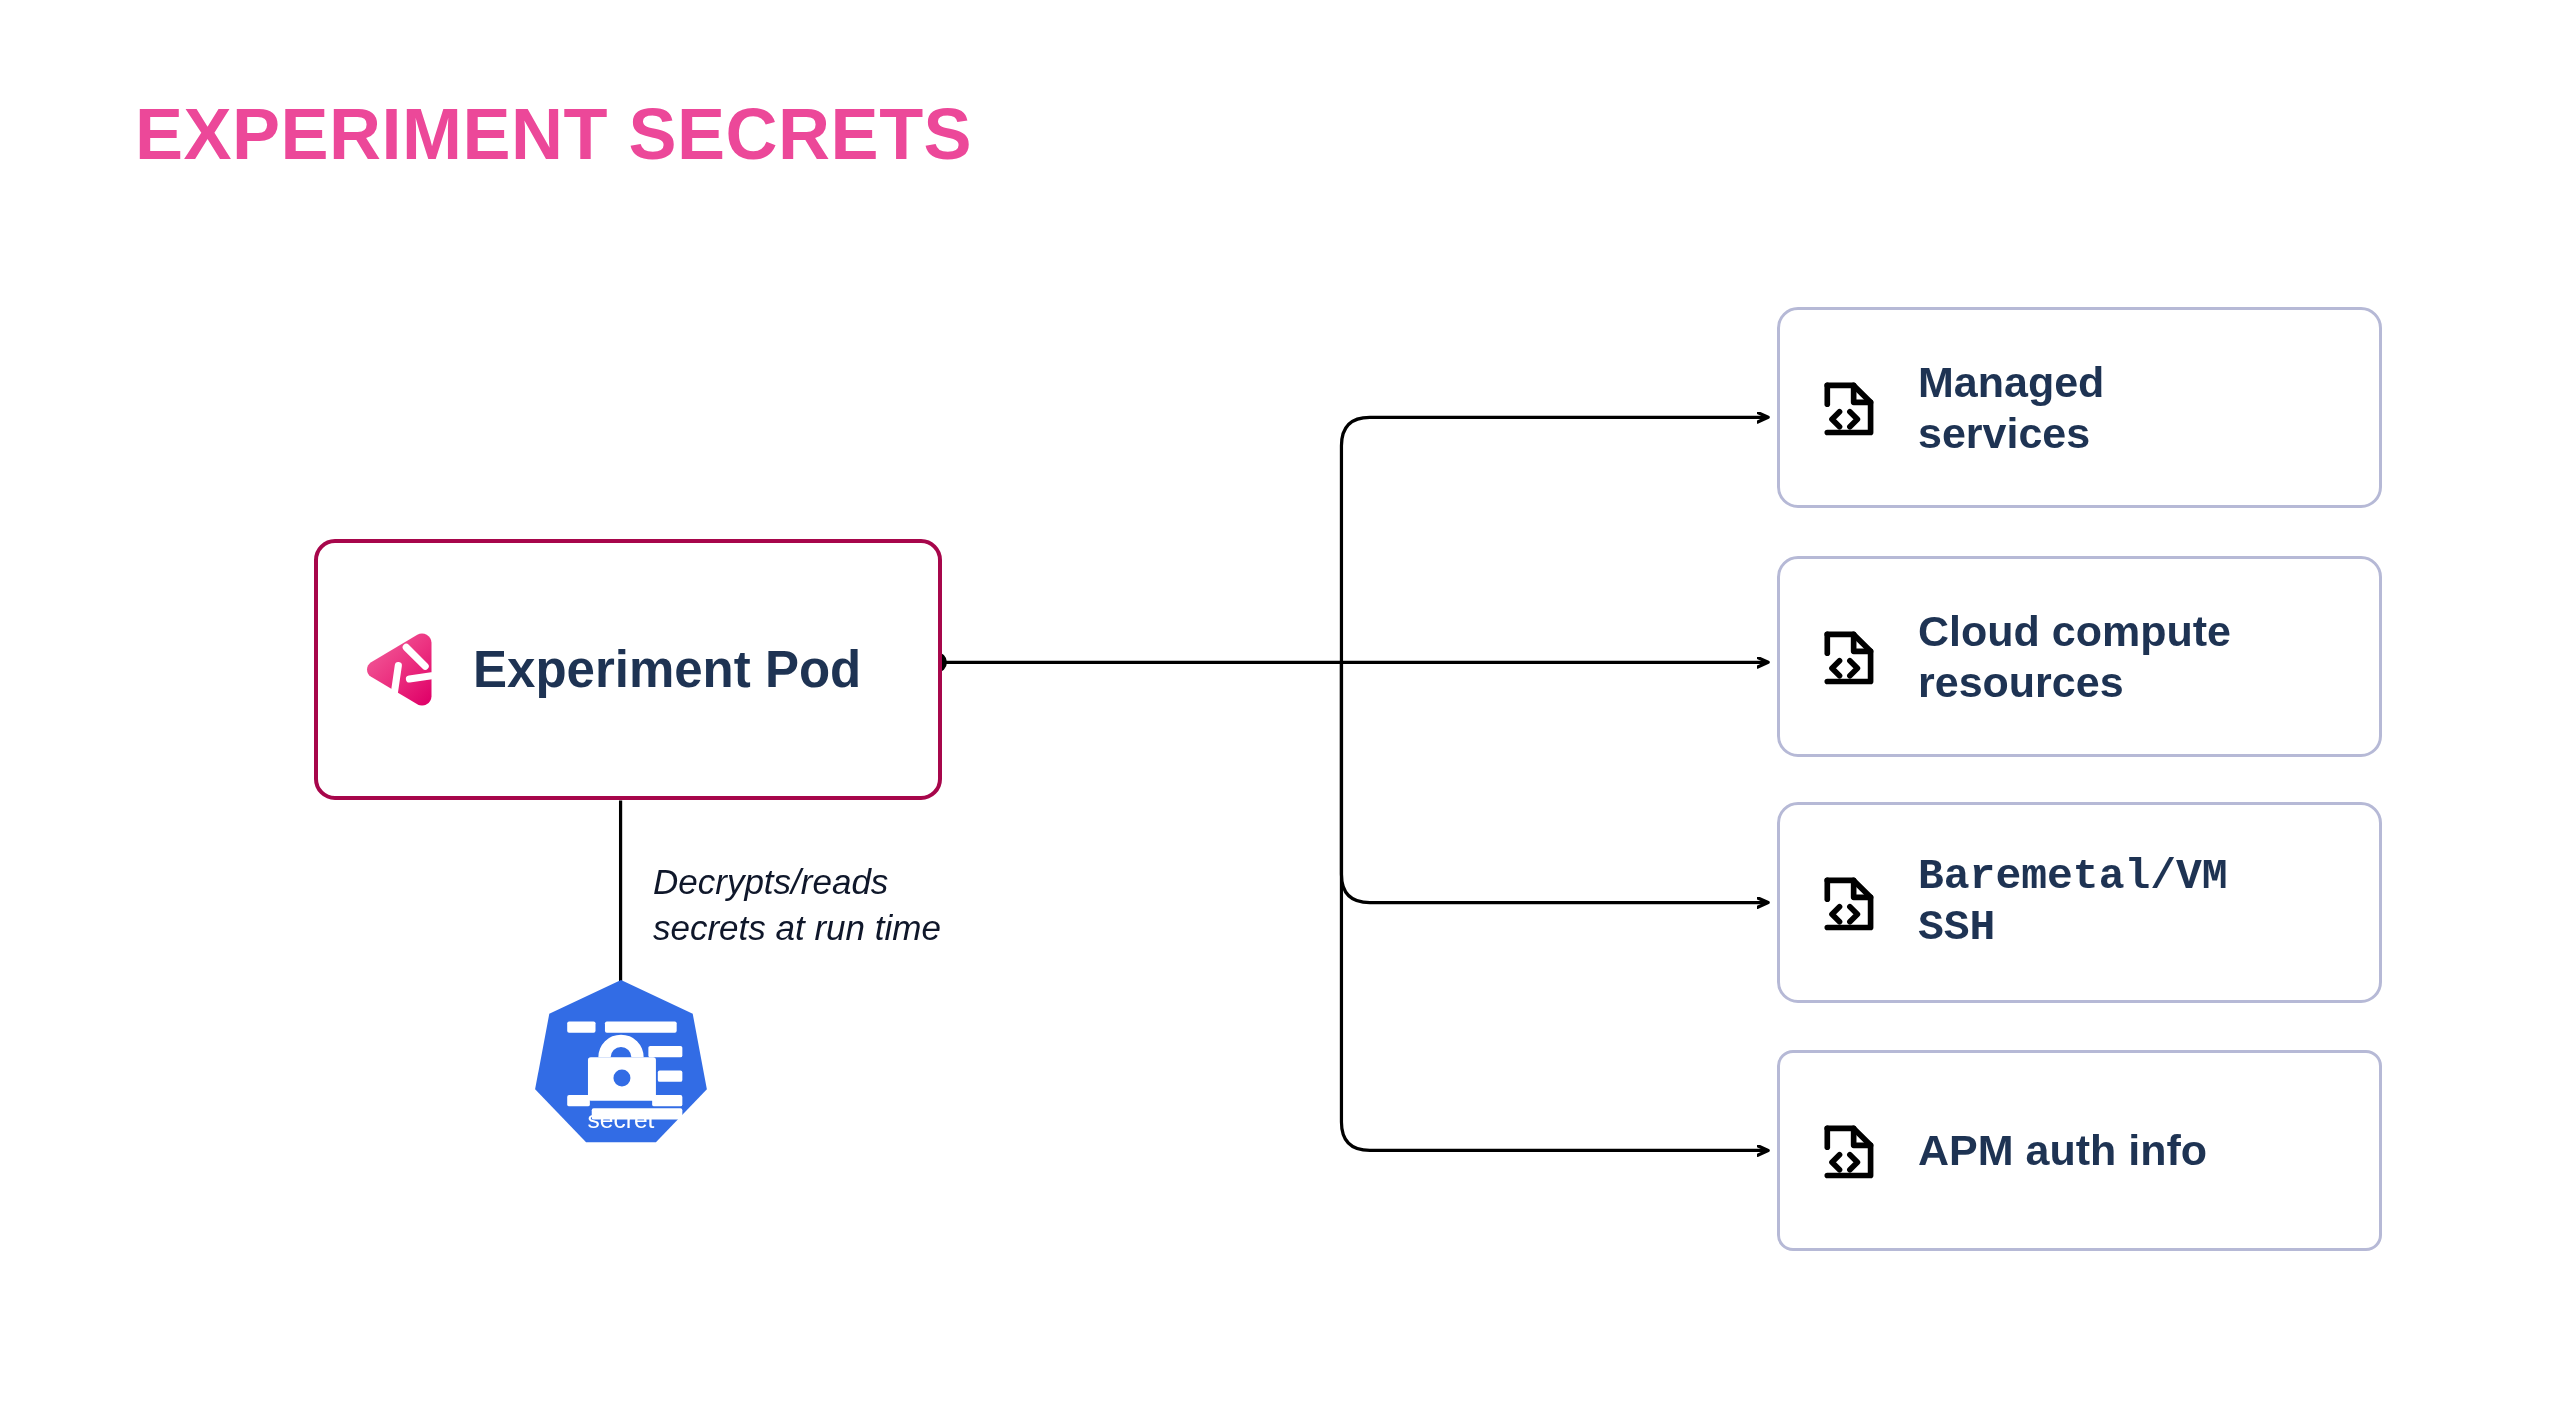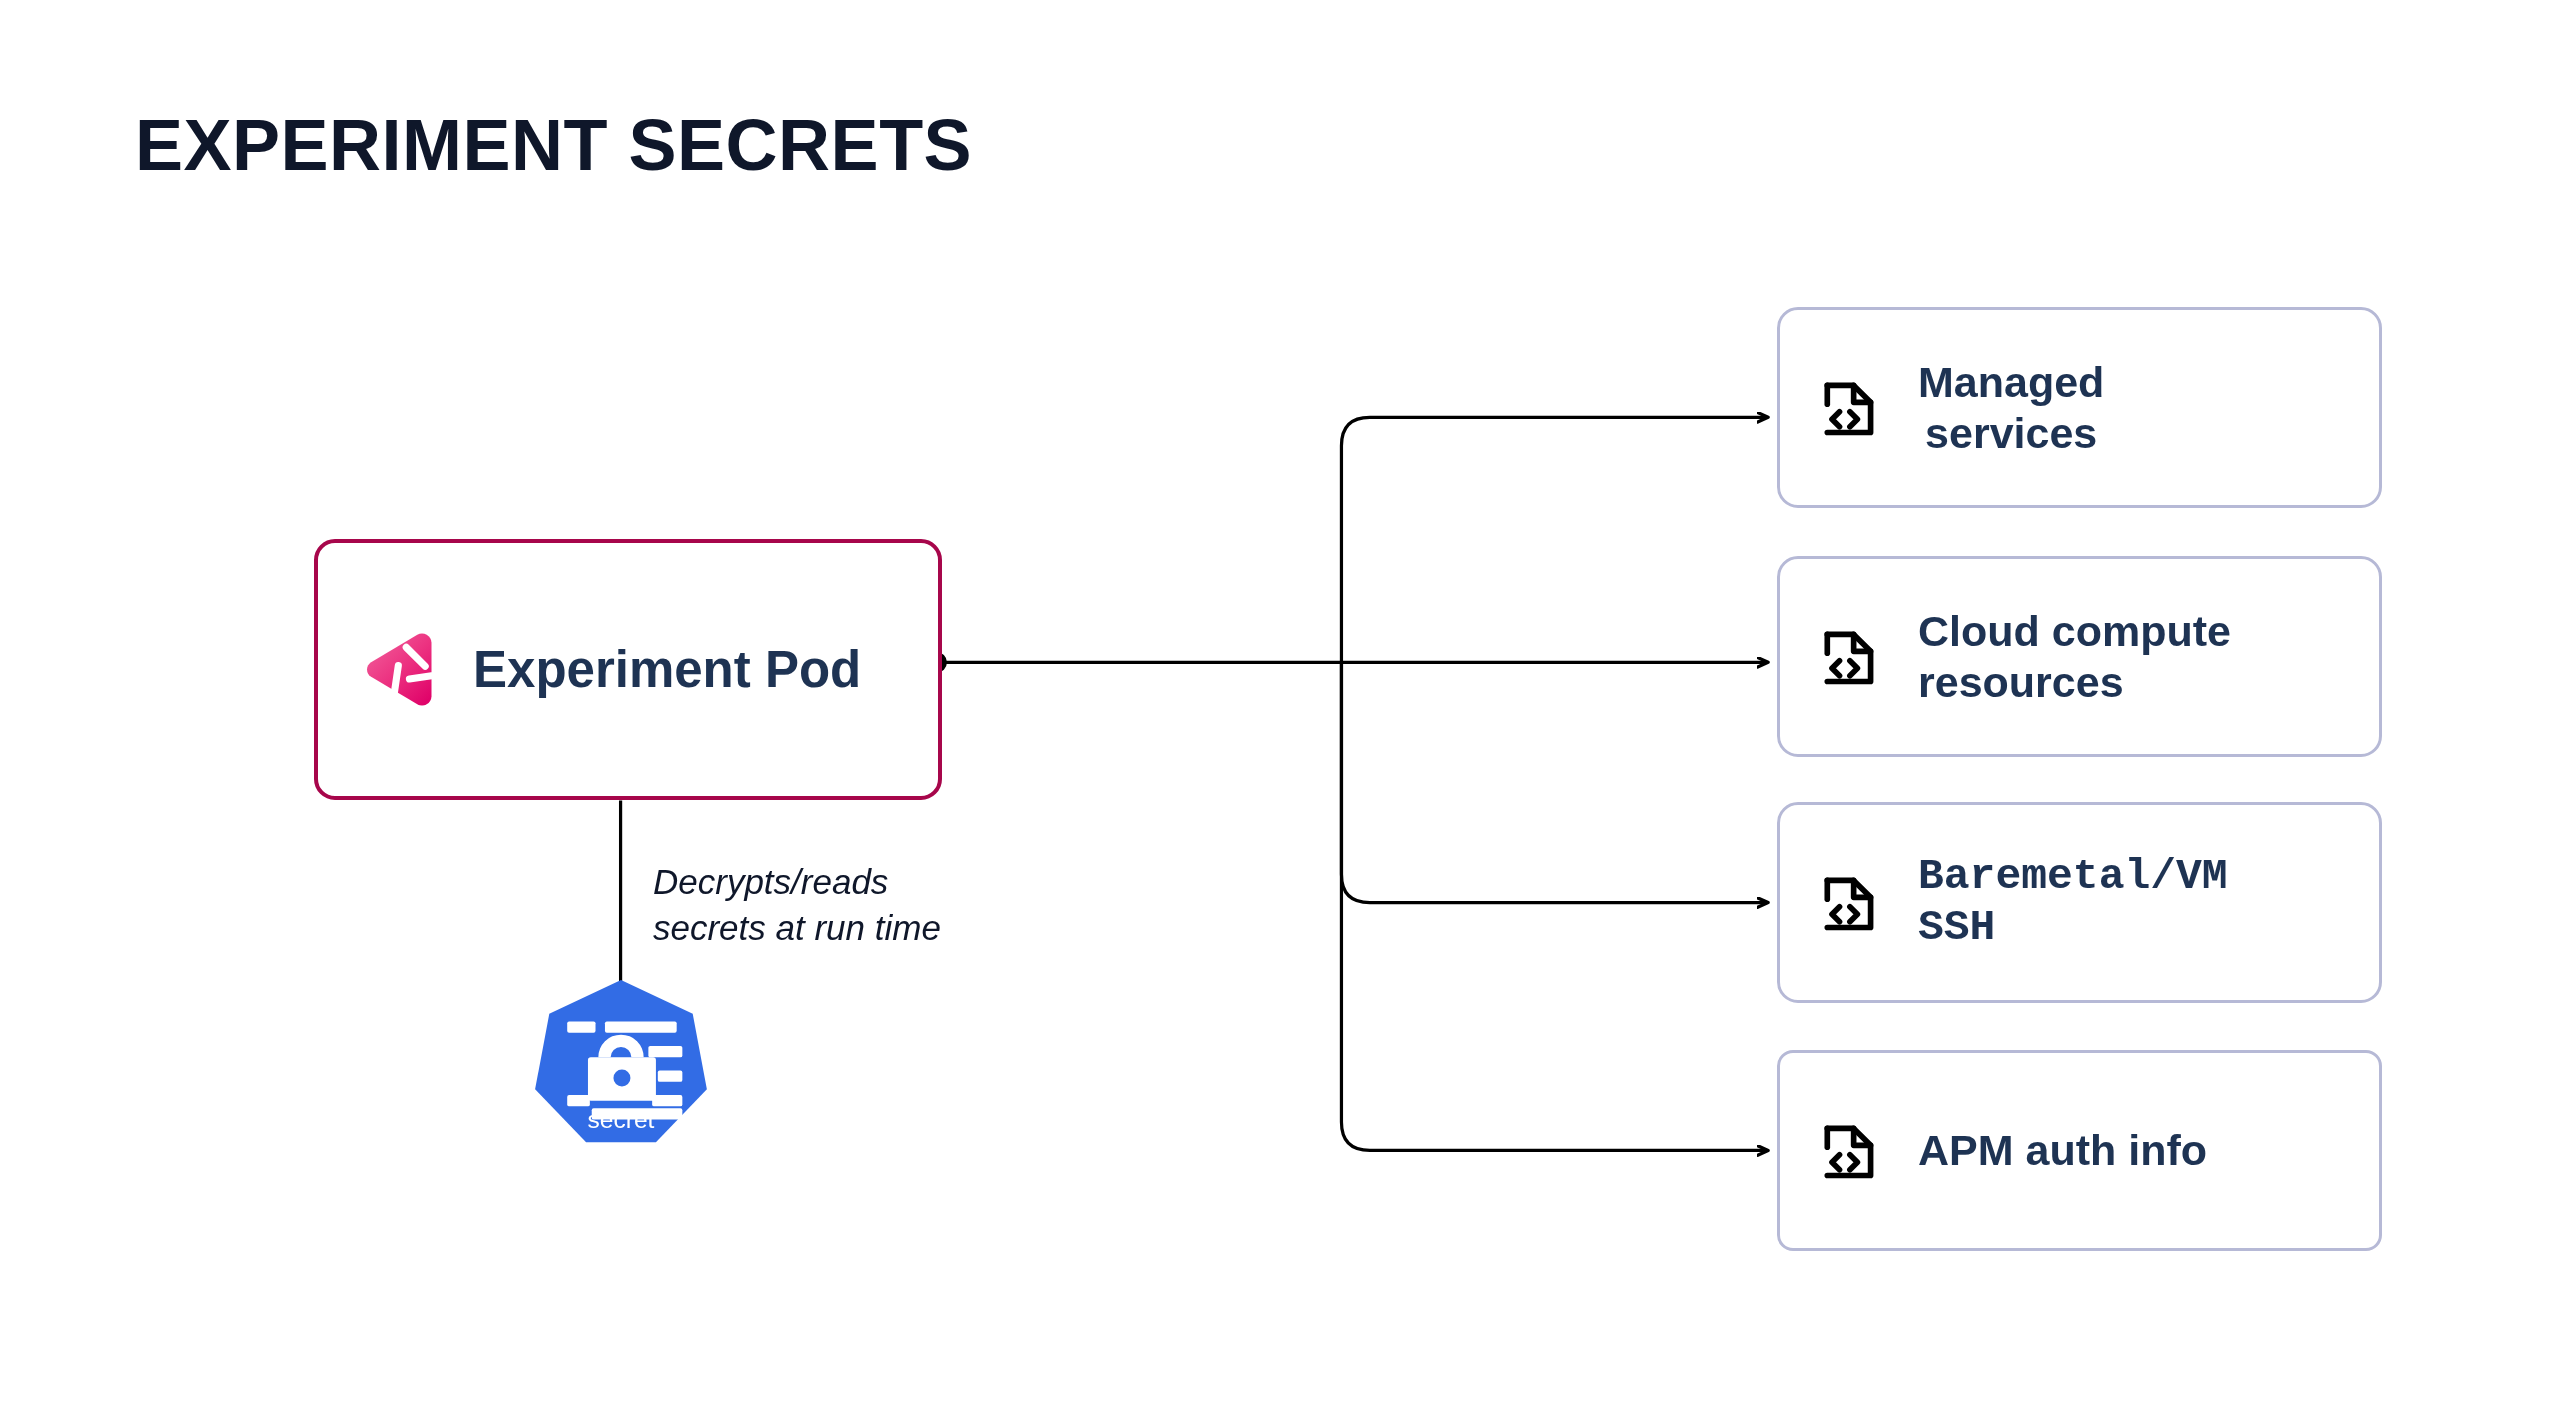--- a/index.html
+++ b/index.html
@@ -17,24 +17,23 @@
   }
 
   
   .page-title {
     position: absolute;
     left: 135px;
     top: 98px;
     font-size: 72px;
     font-weight: bold;
     letter-spacing: 0.5px;
-    color: #0f172a;
+    color: #ec4899;
     line-height: 1;
     white-space: nowrap;
-    margin-top: 11px;
   }
 
   
   .connectors {
     position: absolute;
     left: 0;
     top: 0;
     width: 2576px;
     height: 1406px;
     pointer-events: none;
@@ -113,21 +112,21 @@
   }
   .res-card .res-label {
     margin-left: 38px;
     font-size: 43px;
     font-weight: bold;
     color: #1E3353;
     line-height: 1.18;
     white-space: pre-line;
   }
 
-  #card-0 { top: 307px; height: 201px; text-align: center; }
+  #card-0 { top: 307px; height: 201px; }
   #card-1 { top: 556px; height: 201px; }
   #card-2 { top: 802px; height: 201px; font-family: Liberation Mono, monospace; }
   #card-3 { top: 1050px; height: 201px; border-radius: 16px; }
 </style>
 </head>
 <body>
 
 <div class="page-title">EXPERIMENT SECRETS</div>
 
 <svg class="connectors" viewBox="0 0 2723 1486" width="2576" height="1406">

